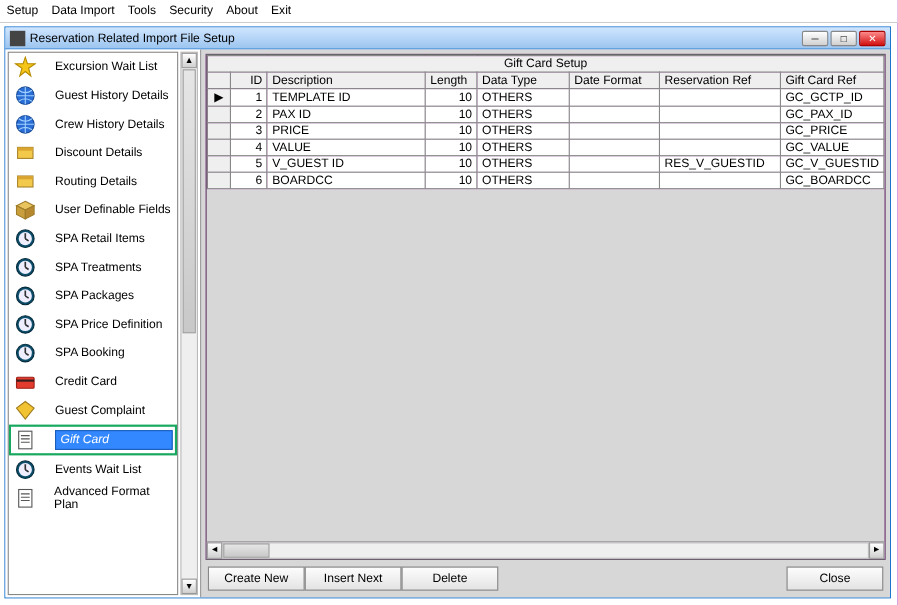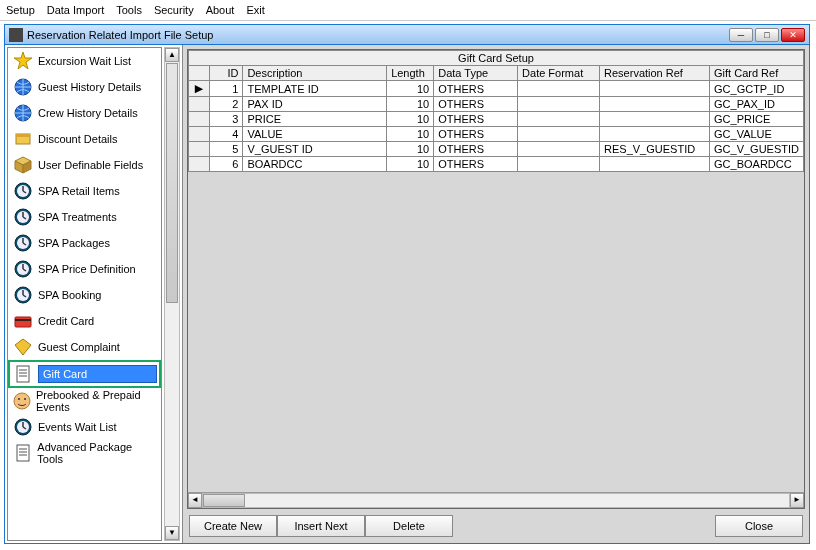--- a/index.html
+++ b/index.html
@@ -71,35 +71,36 @@
   .sidebar-list {
     flex: 1;
     overflow: hidden;
     border: 1px solid #888;
     margin: 2px;
     background: #fff;
   }
   .sitem {
     display: flex;
     align-items: center;
-    gap: 4px;
+    gap: 16px;
     height: 26px;
     padding: 0 4px;
     cursor: default;
   }
   .sicon {
     width: 22px; height: 22px;
     display: inline-flex;
     align-items: center; justify-content: center;
   }
   .sicon svg { width: 20px; height: 20px; }
   .sitem.selected {
     border: 2px solid #18a860;
     padding: 0 2px;
     height: 28px;
+    font-style: italic;
   }
   .sitem.selected .slabel {
     background: #3388ff;
     color: #fff;
     padding: 2px 4px;
     border: 1px solid #1a5db6;
     flex: 1;
   }
   .scrollbar {
     width: 16px;
@@ -261,20 +262,29 @@
               <svg viewBox="0 0 20 20">
                 <rect x="3" y="5" width="14" height="10" fill="#f3c94b" stroke="#a8842a"></rect>
                 <rect x="3" y="5" width="14" height="3" fill="#d9a530"></rect>
               </svg>
             </span>
             <span class="slabel">Discount Details</span>
           </div>
           <div class="sitem">
             <span class="sicon">
               <svg viewBox="0 0 20 20">
+                <rect x="3" y="5" width="14" height="10" fill="#f3c94b" stroke="#a8842a"></rect>
+                <rect x="3" y="5" width="14" height="3" fill="#d9a530"></rect>
+              </svg>
+            </span>
+            <span class="slabel">Routing Details</span>
+          </div>
+          <div class="sitem">
+            <span class="sicon">
+              <svg viewBox="0 0 20 20">
                 <polygon points="10,2 18,6 10,10 2,6" fill="#e9c35d" stroke="#9e7c2a"></polygon>
                 <polygon points="2,6 10,10 10,18 2,14" fill="#c99f3d" stroke="#9e7c2a"></polygon>
                 <polygon points="18,6 10,10 10,18 18,14" fill="#b8882f" stroke="#9e7c2a"></polygon>
               </svg>
             </span>
             <span class="slabel">User Definable Fields</span>
           </div>
           <div class="sitem">
             <span class="sicon">
               <svg viewBox="0 0 20 20">
@@ -349,48 +359,37 @@
                 <line x1="6" y1="6" x2="14" y2="6" stroke="#555"></line>
                 <line x1="6" y1="9" x2="14" y2="9" stroke="#555"></line>
                 <line x1="6" y1="12" x2="14" y2="12" stroke="#555"></line>
               </svg>
             </span>
             <span class="slabel">Gift Card</span>
           </div>
           <div class="sitem">
             <span class="sicon">
               <svg viewBox="0 0 20 20">
-                <circle cx="10" cy="10" r="8" fill="#f4c07a" stroke="#b07b3a"></circle>
-                <circle cx="7" cy="8" r="1" fill="#333"></circle>
-                <circle cx="13" cy="8" r="1" fill="#333"></circle>
-                <path d="M6,13c2,2 6,2 8,0" stroke="#333" fill="none"></path>
-              </svg>
-            </span>
-            <span class="slabel">Prebooked &amp; Prepaid Events</span>
-          </div>
-          <div class="sitem">
-            <span class="sicon">
-              <svg viewBox="0 0 20 20">
                 <circle cx="10" cy="10" r="8" fill="#0b4f6c" stroke="#062b3b"></circle>
                 <circle cx="10" cy="10" r="6" fill="#eef"></circle>
                 <path d="M10,10 L10,5 M10,10 L13,12" stroke="#333" stroke-width="1.5"></path>
               </svg>
             </span>
             <span class="slabel">Events Wait List</span>
           </div>
           <div class="sitem">
             <span class="sicon">
               <svg viewBox="0 0 20 20">
                 <rect x="4" y="2" width="12" height="16" fill="#fff" stroke="#555"></rect>
                 <line x1="6" y1="6" x2="14" y2="6" stroke="#555"></line>
                 <line x1="6" y1="9" x2="14" y2="9" stroke="#555"></line>
                 <line x1="6" y1="12" x2="14" y2="12" stroke="#555"></line>
               </svg>
             </span>
-            <span class="slabel">Advanced Package Tools</span>
+            <span class="slabel">Advanced Format Plan</span>
           </div>
         </div>
       <div class="scrollbar">
         <div class="arrow">▲</div>
         <div class="thumb"></div>
         <div class="arrow" style="position:absolute;bottom:0;left:0;right:0">▼</div>
       </div>
     </div>
 
     <div class="main">

